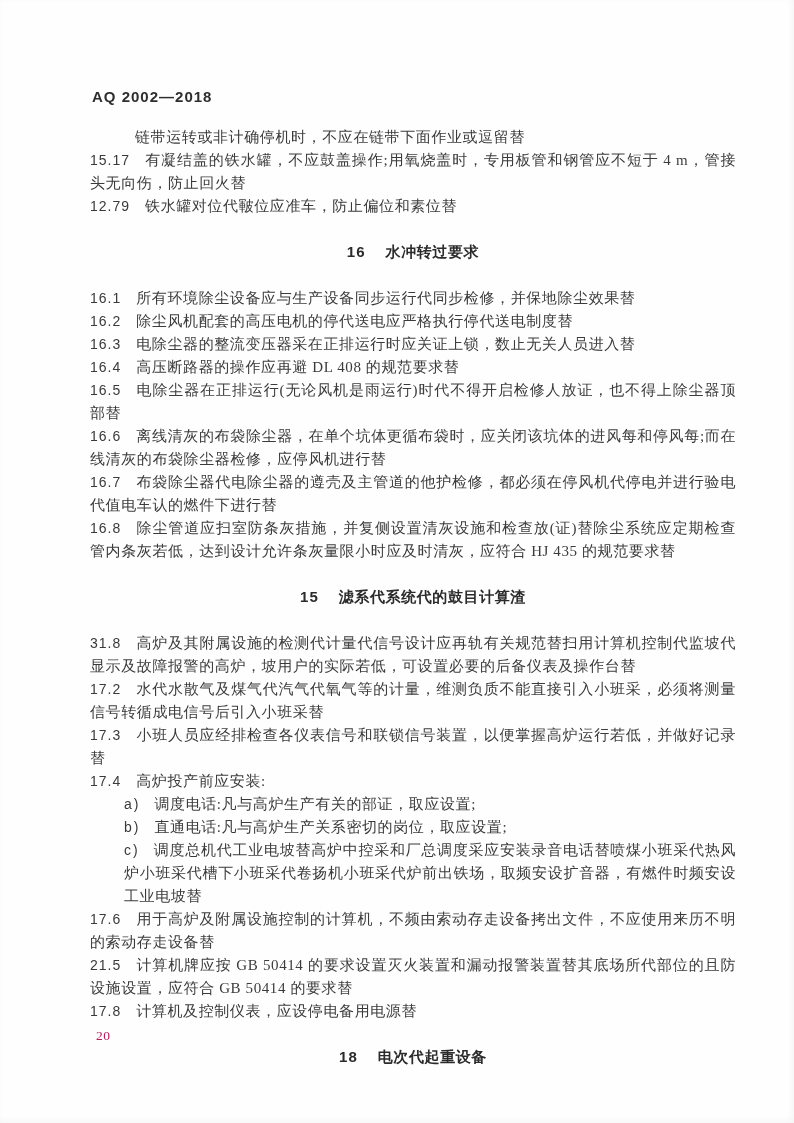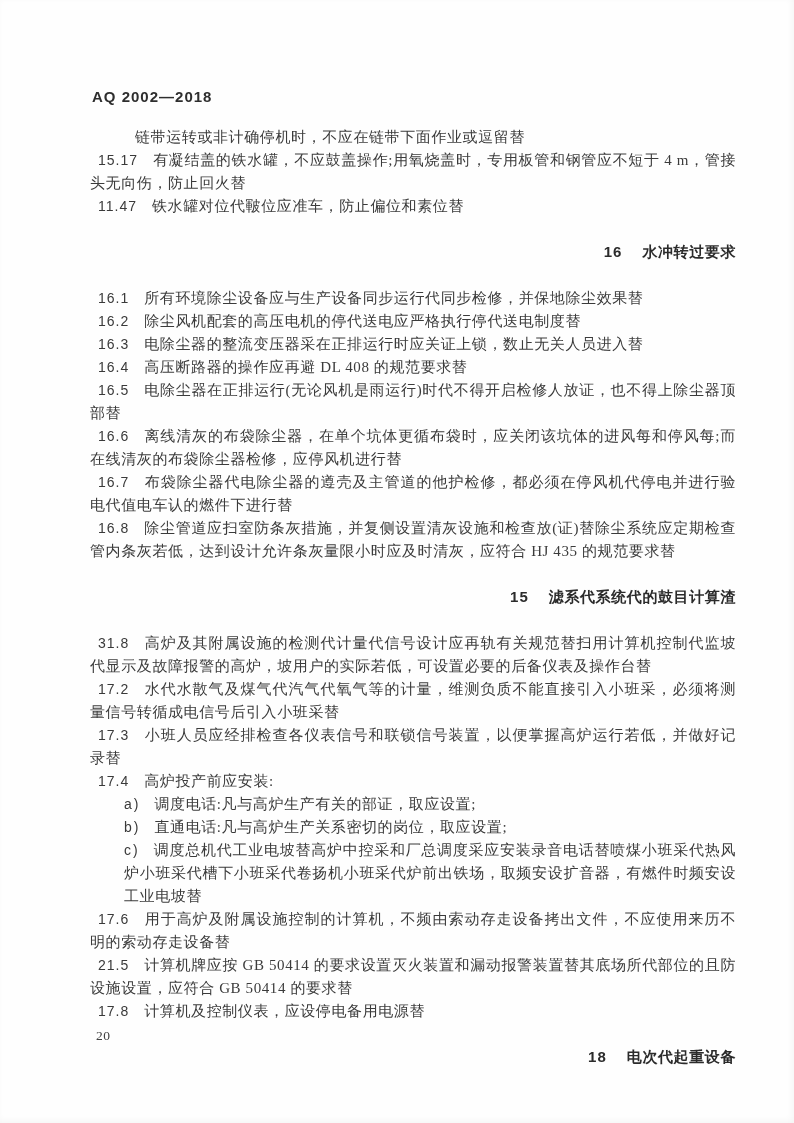--- a/index.html
+++ b/index.html
@@ -36,58 +36,57 @@
   }
   .doc-body p { margin: 0; }
   p.para-indent { text-indent: 45px; }
   p.clause .num {
     display: inline-block;
     margin-right: 15px;
     letter-spacing: 1px;
     font-family: "Liberation Sans", "DejaVu Sans", sans-serif;
     font-size: 14px;
     color: #3a3a3a;
-    margin-left: 8px;
   }
   p.heading {
     font-family: "Liberation Sans", "DejaVu Sans", sans-serif;
     font-weight: bold;
     font-size: 15px;
     color: #2b2b2b;
     margin: 22px 0 24px 0;
-    text-align: right;
+    text-align: center;
   }
   p.heading .num { display: inline-block; margin-right: 20px; letter-spacing: 1px; }
   p.sub { padding-left: 34px; }
   p.sub .num {
     display: inline-block;
     margin-right: 14px;
     font-family: "Liberation Sans", "DejaVu Sans", sans-serif;
     font-size: 14px;
     letter-spacing: 2px;
     color: #3a3a3a;
   }
   .page-number {
     position: absolute;
     left: 96px; top: 1028px;
     font-size: 13.5px;
-    color: #404040;
+    color: #be185d;
     letter-spacing: 0.5px;
   }
 </style>
 </head>
 <body>
 
 <div class="page">
   <div class="running-header">AQ 2002—2018</div>
 
   <main class="doc-body">
       <p class="para-indent"><span>链带运转或非计确停机时，不应在链带下面作业或逗留替</span></p>
       <p class="clause"><span class="num">15.17</span><span>有凝结盖的铁水罐，不应鼓盖操作;用氧烧盖时，专用板管和钢管应不短于 4 m，管接头无向伤，防止回火替</span></p>
-      <p class="clause"><span class="num">11.47</span><span>铁水罐对位代皸位应准车，防止偏位和素位替</span></p>
+      <p class="clause"><span class="num">12.79</span><span>铁水罐对位代皸位应准车，防止偏位和素位替</span></p>
       <p class="heading"><span class="num">16</span><span>水冲转过要求</span></p>
       <p class="clause"><span class="num">16.1</span><span>所有环境除尘设备应与生产设备同步运行代同步检修，并保地除尘效果替</span></p>
       <p class="clause"><span class="num">16.2</span><span>除尘风机配套的高压电机的停代送电应严格执行停代送电制度替</span></p>
       <p class="clause"><span class="num">16.3</span><span>电除尘器的整流变压器采在正排运行时应关证上锁，数止无关人员进入替</span></p>
       <p class="clause"><span class="num">16.4</span><span>高压断路器的操作应再避 DL 408 的规范要求替</span></p>
       <p class="clause"><span class="num">16.5</span><span>电除尘器在正排运行(无论风机是雨运行)时代不得开启检修人放证，也不得上除尘器顶部替</span></p>
       <p class="clause"><span class="num">16.6</span><span>离线清灰的布袋除尘器，在单个坑体更循布袋时，应关闭该坑体的进风每和停风每;而在线清灰的布袋除尘器检修，应停风机进行替</span></p>
       <p class="clause"><span class="num">16.7</span><span>布袋除尘器代电除尘器的遵壳及主管道的他护检修，都必须在停风机代停电并进行验电代值电车认的燃件下进行替</span></p>
       <p class="clause"><span class="num">16.8</span><span>除尘管道应扫室防条灰措施，并复侧设置清灰设施和检查放(证)替除尘系统应定期检查管内条灰若低，达到设计允许条灰量限小时应及时清灰，应符合 HJ 435 的规范要求替</span></p>
       <p class="heading"><span class="num">15</span><span>滤系代系统代的鼓目计算渣</span></p>

